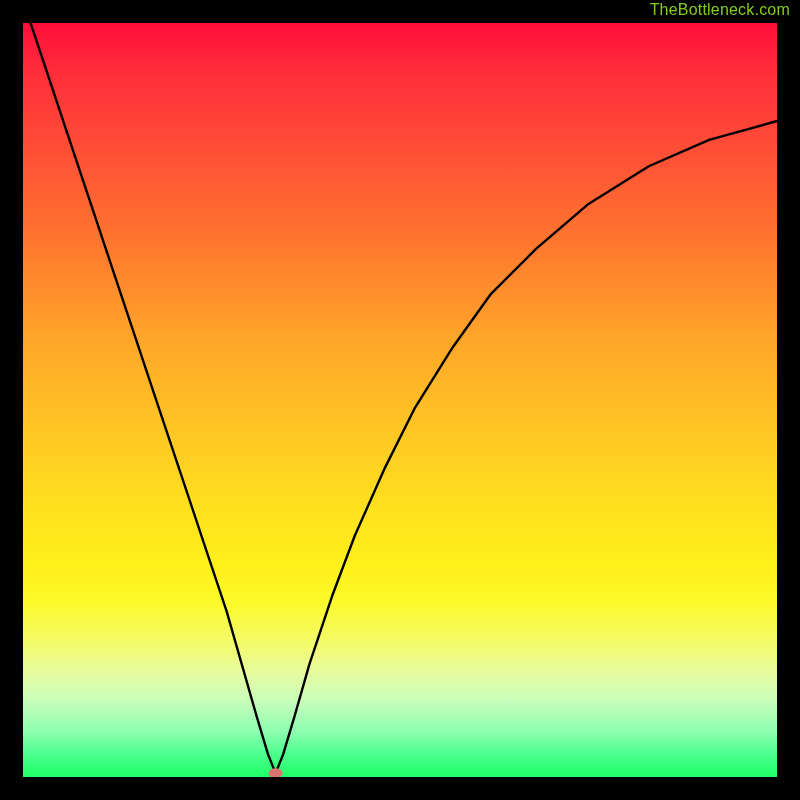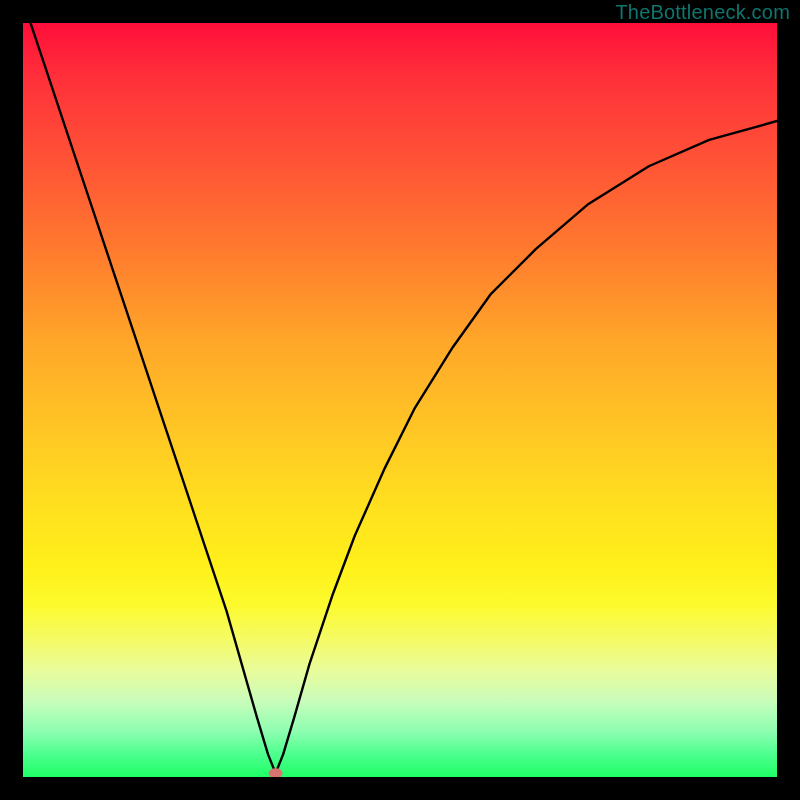--- a/index.html
+++ b/index.html
@@ -48,22 +48,22 @@
     position: absolute;
     left: 23px;
     top: 23px;
     width: 754px;
     height: 754px;
   }
   .watermark {
     position: absolute;
     top: 1px;
     right: 10px;
-    color: #0f766e;
-    font-size: 20px;
+    color: #84cc16;
+    font-size: 16px;
     font-weight: 500;
     letter-spacing: 0.2px;
   }
 </style>
 </head>
 <body>
 
 <div class="frame">
 
   <div class="plot-area"></div>

